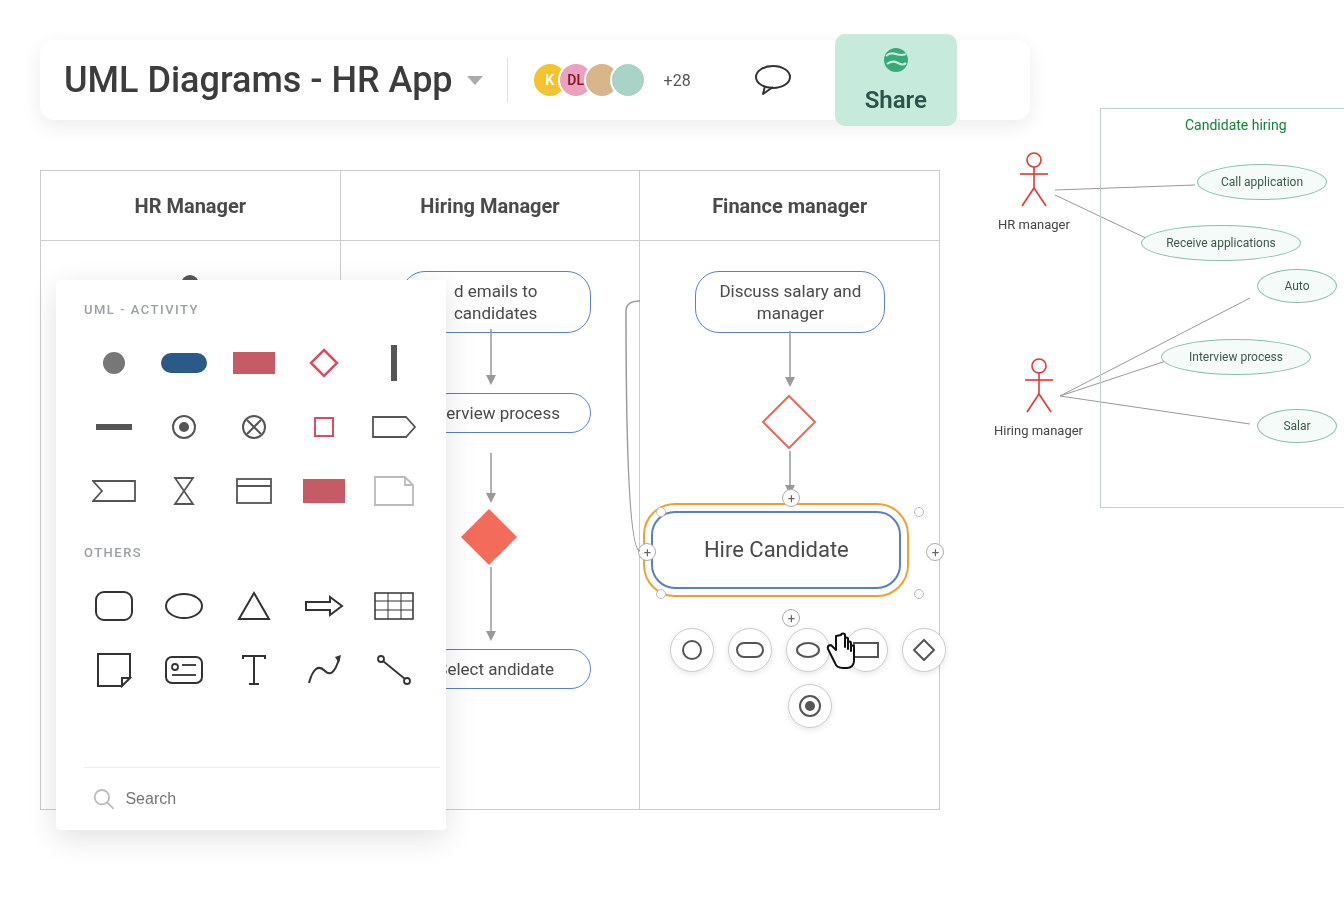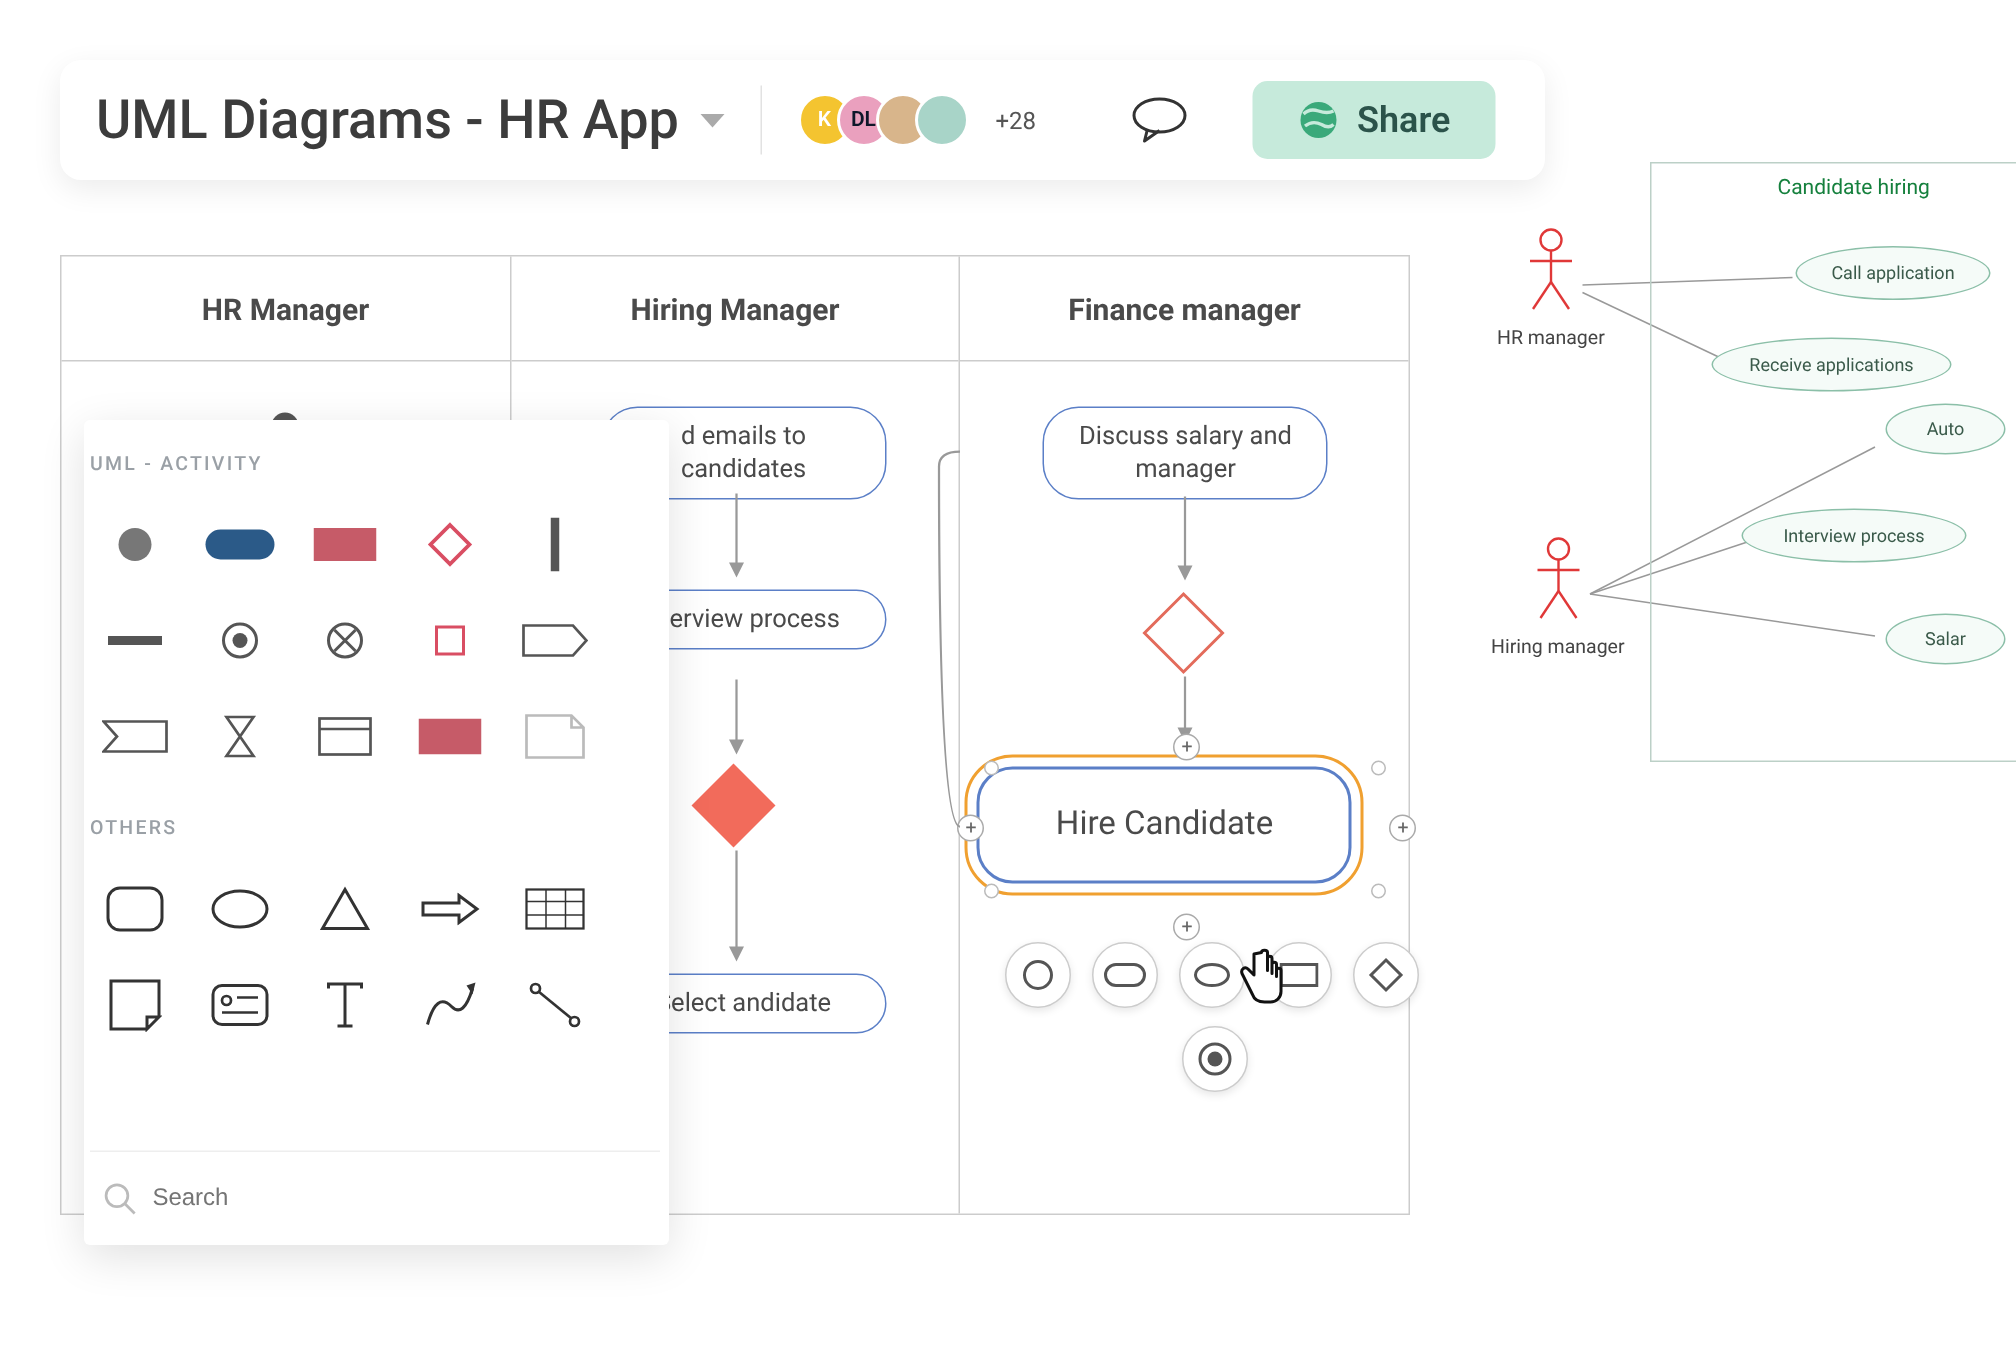--- a/index.html
+++ b/index.html
@@ -50,21 +50,21 @@
   .avatar {
     width: 36px; height: 36px;
     border-radius: 50%;
     border: 2px solid #fff;
     margin-left: -10px;
     display: flex;
     align-items: center;
     justify-content: center;
     font-size: 14px;
     font-weight: 600;
-    color: #0f172a;
+    color: #7f1d1d;
   }
   .avatar:first-child { margin-left: 0; }
   .av-k { background: #f4c430; color: #fff; }
   .av-dl { background: #eaa0be; }
   .av-3 { background: #d8b58b; }
   .av-4 { background: #a8d4c8; }
   .more-count {
     font-size: 16px;
     color: #555;
     margin-left: 18px;
@@ -78,20 +78,21 @@
     margin-left: 40px;
     background: #c6eadb;
     border-radius: 10px;
     padding: 12px 30px;
     display: flex;
     align-items: center;
     gap: 12px;
     font-size: 24px;
     font-weight: 600;
     color: #2b534a;
+    flex-direction: column;
   }
 
   
   .swimlanes {
     position: absolute;
     top: 170px;
     left: 40px;
     width: 900px;
     height: 640px;
     border: 1px solid #ccc;
@@ -139,21 +140,21 @@
   
   .palette {
     position: absolute;
     top: 280px;
     left: 56px;
     width: 390px;
     height: 550px;
     background: #fff;
     border-radius: 4px;
     box-shadow: 0 8px 30px rgba(0,0,0,0.12);
-    padding: 22px 6px 0 4px;
+    padding: 22px 6px 0 28px;
     display: flex;
     flex-direction: column;
   }
   .palette-section-title {
     font-size: 13px;
     letter-spacing: 1.5px;
     color: #9aa0a6;
     font-weight: 500;
     margin-bottom: 16px;
   }

